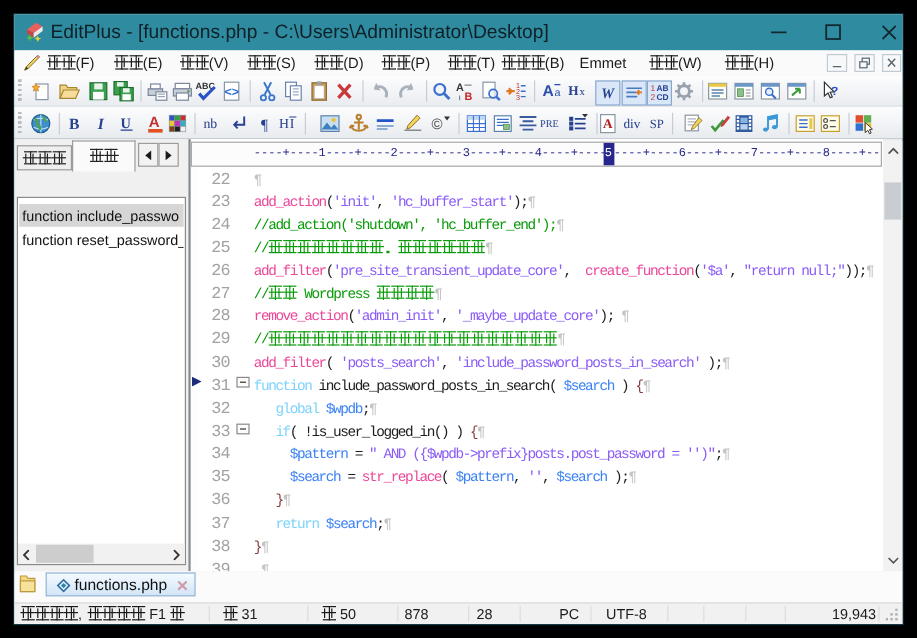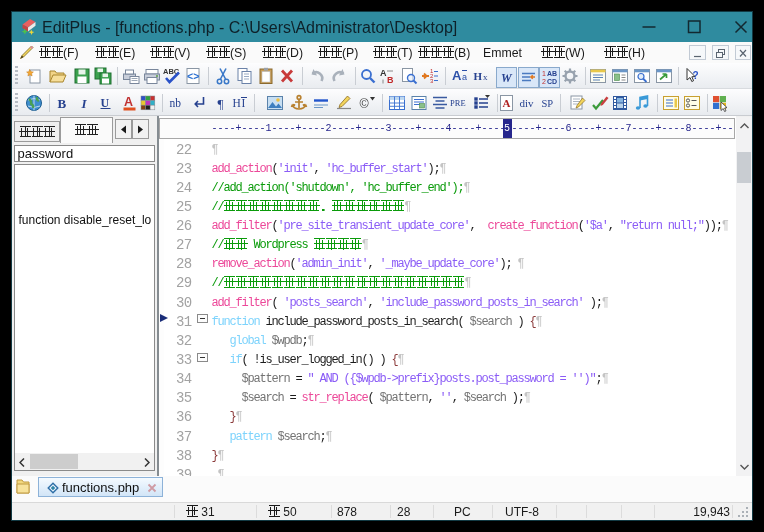--- a/index.html
+++ b/index.html
@@ -45,21 +45,21 @@
 #lsb{position:absolute;left:14.5px;top:453px;width:139.5px;height:17px;background:#F1F1F1}
 #lsb .th{position:absolute;left:15px;top:1px;width:48px;height:15px;background:#CDCDCD}
 
 #ed{position:absolute;left:157px;top:116px;width:578.5px;height:360px;background:#fff;border-left:2px solid #858C91}
 #marg{position:absolute;left:159px;top:139px;width:5px;height:337px;background:#FDFDFD}
 #ruler{position:absolute;left:158.5px;top:117.5px;width:576px;height:21px;background:#FCFCFC;border:1px solid #A8A8A8;overflow:hidden}
 #rultx{position:absolute;left:52px;top:4.5px;font-family:"Liberation Mono",monospace;font-size:10px;color:#26268C;white-space:pre;letter-spacing:0}
 #colmk{position:absolute;left:343px;top:0.5px;width:9px;height:19px;background:#26268C;color:#fff;font-family:"Liberation Mono",monospace;font-size:10px;text-align:center;line-height:19px}
 #lnums{position:absolute;left:176px;top:140.5px;width:30px;font-size:14px;color:#A2A2A2;line-height:19.14px;font-family:Liberation Mono, monospace;letter-spacing:-0.6px}
 #code{position:absolute;left:211.5px;top:140.5px;font-family:"Liberation Mono",monospace;font-size:12px;letter-spacing:-1.2px;line-height:19.14px;white-space:pre;color:#1C1C1C}
-.k{color:#7dd3fc}.f{color:#ec4899}.s{color:#8b5cf6}.c{color:#0A9B0A}.v{color:#737373}.b{color:#8B3A3A}.p{color:#C4C4C4;letter-spacing:0}
+.k{color:#7dd3fc}.f{color:#ec4899}.s{color:#8b5cf6}.c{color:#0A9B0A}.v{color:#3b82f6}.b{color:#8B3A3A}.p{color:#C4C4C4;letter-spacing:0}
 .fold{position:absolute;width:11px;height:9.5px;border:1px solid #8a8a8a;background:#FCFCFC}
 .fold i{position:absolute;left:2px;top:3.5px;width:5px;height:1px;background:#333}
 #vsb{position:absolute;left:735.5px;top:117px;width:16.5px;height:359px;background:#F2F2F3}
 #vsb .th{position:absolute;left:1px;top:35px;width:14px;height:31px;background:#C9CDD2}
 
 #tabbar{position:absolute;left:12px;top:476px;width:740px;height:26px;background:#FBFBFB}
 #ftab{position:absolute;left:38px;top:476.5px;width:125px;height:20px;background:linear-gradient(#F4FAFF,#D2E5F7);border:1px solid #8DB2D8;font-size:13px;color:#111}
 #status{position:absolute;left:12px;top:502px;width:740px;height:17.5px;background:#F1F1F1;border-top:1px solid #D9D9D9;font-size:12px;color:#1A1A1A}
 .ss{position:absolute;top:2px;width:1px;height:13px;background:#DCDCDC}
 .sv{position:absolute;top:1.5px;white-space:pre}
@@ -434,23 +434,23 @@
     </svg>
 <div id="side"></div>
 <div class="tabA"><i class="j"></i><i class="j"></i><i class="j"></i></div>
 <div class="tabB"><i class="j"></i><i class="j"></i></div>
 <div class="arr" style="left:114.5px"><svg width="7" height="9" style="margin-top:5px">
         <polygon points="6,0.5 1,4.5 6,8.5" fill="#1a1a1a"></polygon>
       </svg></div>
 <div class="arr" style="left:131.5px"><svg width="7" height="9" style="margin-top:5px">
         <polygon points="1,0.5 6,4.5 1,8.5" fill="#1a1a1a"></polygon>
       </svg></div>
-<div id="sbox">password</div>
 <div id="lbox">
-  <div class="li" style="top:45px">function disable_reset_lo</div>
+  <div class="li" style="top:5px;background:#D6D6D6">function include_passwo</div>
+  <div class="li" style="top:25px">function reset_password_</div>
 </div>
 <div id="lsb">
   <svg class="a" style="left:4px;top:5px" width="6" height="9">
         <path d="M5 0.5 L1 4.5 5 8.5" stroke="#333" stroke-width="1.5" fill="none"></path>
       </svg>
   <div class="th"></div>
   <svg class="a" style="right:4px;top:5px" width="6" height="9">
         <path d="M1 0.5 L5 4.5 1 8.5" stroke="#333" stroke-width="1.5" fill="none"></path>
       </svg>
 </div>
@@ -469,21 +469,21 @@
 <span class="c">//<i class="jm"></i><i class="jm"></i> Wordpress <i class="jm"></i><i class="jm"></i><i class="jm"></i><i class="jm"></i><span class="p">¶</span></span>
 <span class="f">remove_action</span>(<span class="s">'admin_init'</span>, <span class="s">'_maybe_update_core'</span>); <span class="p">¶</span>
 <span class="c">//<i class="jm"></i><i class="jm"></i><i class="jm"></i><i class="jm"></i><i class="jm"></i><i class="jm"></i><i class="jm"></i><i class="jm"></i><i class="jm"></i><i class="jm"></i><i class="jm"></i><i class="jm"></i><i class="jm"></i><i class="jm"></i><i class="jm"></i><i class="jm"></i><i class="jm"></i><i class="jm"></i><i class="jm"></i><i class="jm"></i><span class="p">¶</span></span>
 <span class="f">add_filter</span>( <span class="s">'posts_search'</span>, <span class="s">'include_password_posts_in_search'</span> );<span class="p">¶</span>
 <span class="k">function</span> include_password_posts_in_search( <span class="v">$search</span> ) <span class="b">{</span><span class="p">¶</span>
    <span class="k">global</span> <span class="v">$wpdb</span>;<span class="p">¶</span>
    <span class="k">if</span>( !is_user_logged_in() ) <span class="b">{</span><span class="p">¶</span>
      <span class="v">$pattern</span> = <span class="s">" AND ({$wpdb-&gt;prefix}posts.post_password = '')"</span>;<span class="p">¶</span>
      <span class="v">$search</span> = <span class="f">str_replace</span>( <span class="v">$pattern</span>, <span class="s">''</span>, <span class="v">$search</span> );<span class="p">¶</span>
    <span class="b">}</span><span class="p">¶</span>
-   <span class="k">pattern</span> <span class="v">$search</span>;<span class="p">¶</span>
+   <span class="k">return</span> <span class="v">$search</span>;<span class="p">¶</span>
 <span class="b">}</span><span class="p">¶</span>
  <span class="p">¶</span></div>
 <svg class="a" style="left:160px;top:314px" width="8" height="8" viewBox="0 0 8 8">
       <polygon points="0,0 8,4 0,8" fill="#1A2C78"></polygon>
     </svg>
 <div class="fold" style="left:196.5px;top:313.5px">
       <i></i>
     </div>
 <div class="fold" style="left:196.5px;top:352.5px">
       <i></i>
@@ -506,25 +506,26 @@
   <svg class="a" style="left:8px;top:4px" width="12" height="12" viewBox="0 0 12 12">
     <rect x="2.6" y="2.6" width="6.8" height="6.8" fill="#EAF2FB" stroke="#2E6FA8" stroke-width="1.4" transform="rotate(45 6 6)"></rect>
     <rect x="4.4" y="4.4" width="3.2" height="3.2" fill="#2E86A8" transform="rotate(45 6 6)"></rect>
   </svg>
   <span class="a" style="left:23px;top:2.5px">functions.php</span>
   <svg class="a" style="left:108px;top:5px" width="10" height="10" viewBox="0 0 10 10">
         <path d="M1.5 1.5 8.5 8.5 M8.5 1.5 1.5 8.5" stroke="#CF9BA4" stroke-width="1.8"></path>
       </svg>
 </div>
 <div id="status">
+  <span class="sv" style="left:5px"><i class="j"></i><i class="j"></i><i class="j"></i><i class="j"></i><span style="display:inline-block;width:8px">,</span><i class="j"></i><i class="j"></i><i class="j"></i><i class="j"></i> F1 <i class="j"></i></span>
   <span class="sv" style="left:174px"><i class="j"></i> 31</span>
   <span class="sv" style="left:256px"><i class="j"></i> 50</span>
   <span class="sv" style="left:325px">878</span>
   <span class="sv" style="left:385px">28</span>
-  <span class="sv" style="left:442px">PC</span>
+  <span class="sv" style="left:454px">PC</span>
   <span class="sv" style="left:493px">UTF-8</span>
   <span class="sv" style="left:645px;width:73px;text-align:right">19,943</span>
 <div class="ss" style="left:162px"></div>
       <div class="ss" style="left:244px"></div>
 <div class="ss" style="left:319px"></div>
       <div class="ss" style="left:378px"></div>
 <div class="ss" style="left:421px"></div>
       <div class="ss" style="left:480px"></div>
 <div class="ss" style="left:544px"></div>
       <div class="ss" style="left:574px"></div>

